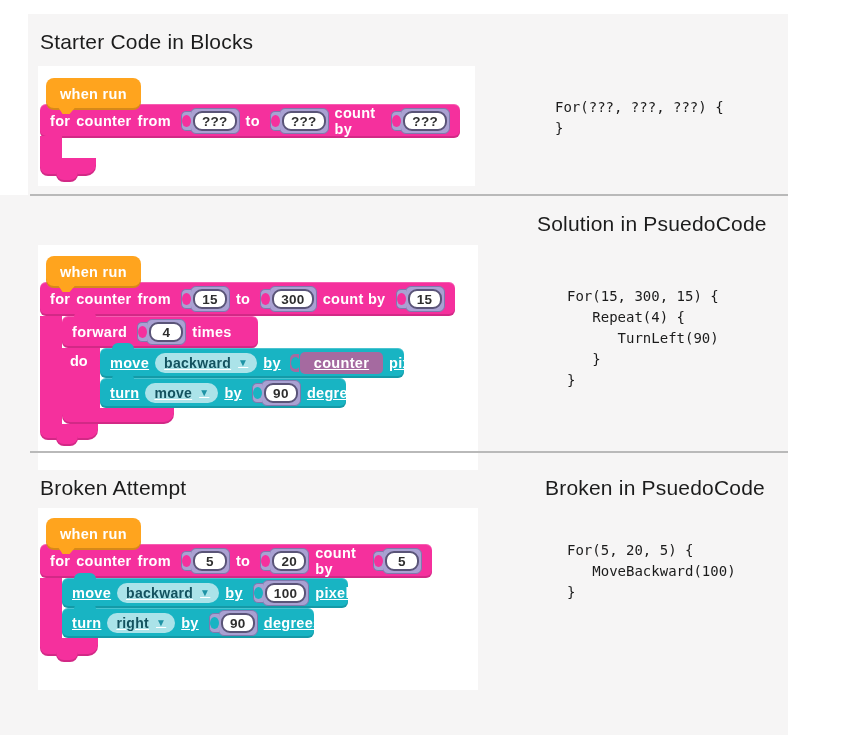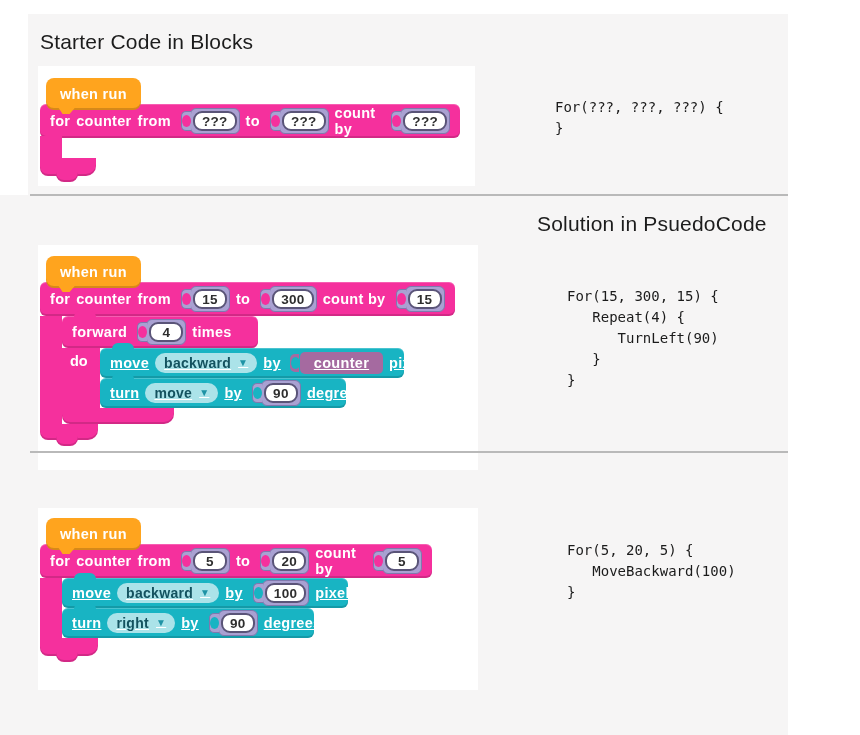--- a/index.html
+++ b/index.html
@@ -179,20 +179,22 @@
   <div class="code" style="left:567px;top:286px">
     <div>For(15, 300, 15) {</div>
     <div>   Repeat(4) {</div>
     <div>      TurnLeft(90)</div>
     <div>   }</div>
     <div>}</div>
   </div>
 
   <div class="divider" style="top:451px"></div>
 
+  <div class="h" style="left:40px;top:476px">Broken Attempt</div>
+  <div class="h" style="left:545px;top:476px">Broken in PsuedoCode</div>
 
   <div class="panel" style="left:38px;top:508px;width:440px;height:182px">
     <div class="whenrun" style="left:8px;top:10px">
       <span>when run</span>
     </div>
     <div class="wtab" style="left:18px;top:36px"></div>
 
     <div class="brow pink" style="left:2px;top:36px;width:392px;height:34px">
       <span>for</span>
       <span>counter</span>

